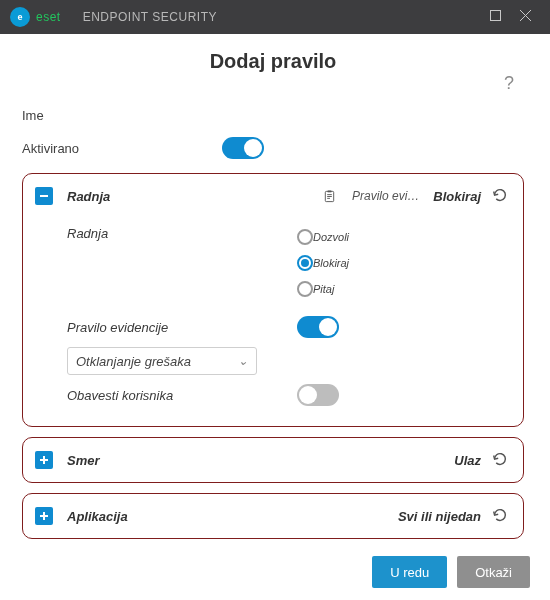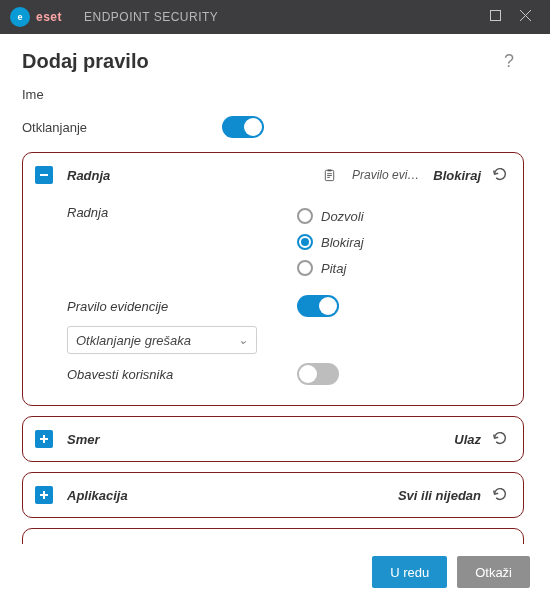--- a/index.html
+++ b/index.html
@@ -1,25 +1,25 @@
 <!DOCTYPE html>
 <html><head>
 <meta charset="utf-8">
 <style>
   * { box-sizing: border-box; margin: 0; padding: 0; font-family: "Segoe UI", Arial, sans-serif; }
   body { width: 550px; height: 600px; background: #fff; overflow: hidden; }
   .titlebar { height: 34px; background: #3d3d3f; color: #c8c8c8; display: flex; align-items: center; padding: 0 10px; font-size: 12px; }
   .titlebar .brand { display: flex; align-items: center; gap: 6px; }
-  .titlebar .brand b { color: #fca5a5; font-weight: 700; letter-spacing: 0.5px; text-align: right; }
+  .titlebar .brand b { color: #22c55e; font-weight: 400; letter-spacing: 0.5px; text-align: right; }
   .titlebar .rest { margin-left: 16px; color: #b8b8b8; letter-spacing: 0.5px; }
   .titlebar .spacer { flex: 1; }
   .titlebar .winbtn { width: 30px; text-align: center; color: #d0d0d0; cursor: pointer; }
   .content { height: calc(600px - 34px - 56px); padding: 16px 12px 12px 22px; overflow-y: auto; position: relative; }
   .scroll-inner { padding-right: 14px; }
-  .page-title-row { display: flex; align-items: center; margin-bottom: 14px; }
+  .page-title-row { display: flex; align-items: center; margin-bottom: 14px; flex-direction: column; }
   .page-title { font-size: 20px; font-weight: 600; color: #333; }
   .help { margin-left: auto; margin-right: 10px; font-size: 18px; color: #8a8a8a; cursor: pointer; }
   .field-row { display: flex; align-items: center; margin-bottom: 14px; }
   .field-label { width: 200px; font-size: 13px; color: #404040; }
   .text-input { flex: 1; height: 28px; border: 1px solid #cfcfcf; border-radius: 3px; padding: 0 10px; font-size: 13px; color: #333; }
   
   .toggle { position: relative; width: 42px; height: 22px; border-radius: 11px; cursor: pointer; }
   .toggle.on { background: #0f8bd0; }
   .toggle.off { background: #bdbdbd; }
   .toggle .knob { position: absolute; top: 2px; width: 18px; height: 18px; background: #fff; border-radius: 50%; }
@@ -31,21 +31,21 @@
   .expander { width: 18px; height: 18px; background: #0f8bd0; color: #fff; display: flex; align-items: center; justify-content: center; font-size: 14px; font-weight: bold; border-radius: 2px; margin-right: 14px; cursor: pointer; line-height: 1; }
   .panel-title { font-size: 13px; font-weight: 600; color: #333; }
   .panel-summary { margin-left: auto; display: flex; align-items: center; gap: 14px; }
   .summary-text { font-size: 13px; font-weight: 600; color: #333; }
   .summary-sub { font-size: 12px; color: #555; display: flex; align-items: center; gap: 16px; }
   .revert { width: 22px; height: 22px; display: flex; align-items: center; justify-content: center; cursor: pointer; color: #555; margin-left: 8px; }
   .panel-body { padding: 4px 12px 14px 44px; }
   .body-row { display: flex; align-items: center; min-height: 34px; }
   .body-label { width: 230px; font-size: 13px; color: #3a3a3a; }
   .body-controls { flex: 1; display: flex; flex-direction: column; gap: 4px; }
-  .radio-row { display: flex; align-items: center; gap: 8px; font-size: 13px; color: #444; height: 22px; }
+  .radio-row { display: flex; align-items: center; font-size: 11px; color: #444; height: 22px; }
   .radio { width: 16px; height: 16px; border: 2px solid #9a9a9a; border-radius: 50%; position: relative; cursor: pointer; }
   .radio.selected { border-color: #0f8bd0; }
   .radio.selected::after { content: ""; position: absolute; top: 2px; left: 2px; width: 8px; height: 8px; background: #0f8bd0; border-radius: 50%; }
   .select { width: 190px; height: 28px; border: 1px solid #cfcfcf; border-radius: 3px; font-size: 13px; color: #444; padding: 4px 8px; background: #fff; display: flex; align-items: center; justify-content: space-between; cursor: pointer; }
   .select .chev { color: #888; font-size: 12px; }
   
   .bottombar { height: 56px; display: flex; align-items: center; justify-content: flex-end; gap: 10px; padding: 0 20px; }
   .btn { height: 32px; padding: 0 18px; border-radius: 2px; font-size: 13px; border: none; cursor: pointer; }
   .btn-primary { background: #1d92cc; color: #fff; }
   .btn-secondary { background: #8f8f8f; color: #fff; }
@@ -82,21 +82,21 @@
   <div class="page-title-row">
     <div class="page-title">Dodaj pravilo</div>
     <div class="help">?</div>
   </div>
 
   <div class="field-row">
     <div class="field-label">Ime</div>
   </div>
 
   <div class="field-row">
-    <div class="field-label">Otklanjanje</div>
+    <div class="field-label">Aktivirano</div>
     <div class="toggle on">
           <div class="knob"></div>
         </div>
   </div>
 
   <div class="panel">
     <div class="panel-header">
       <div class="expander">
         <svg width="10" height="10">
               <line x1="1" y1="5" x2="9" y2="5" stroke="#fff" stroke-width="2"></line>

